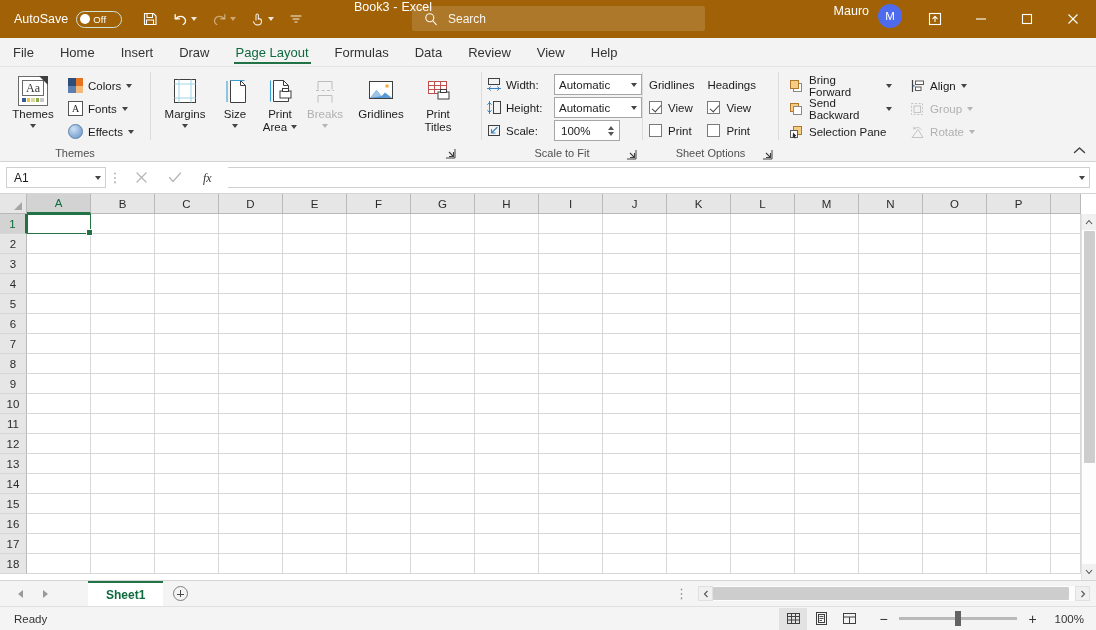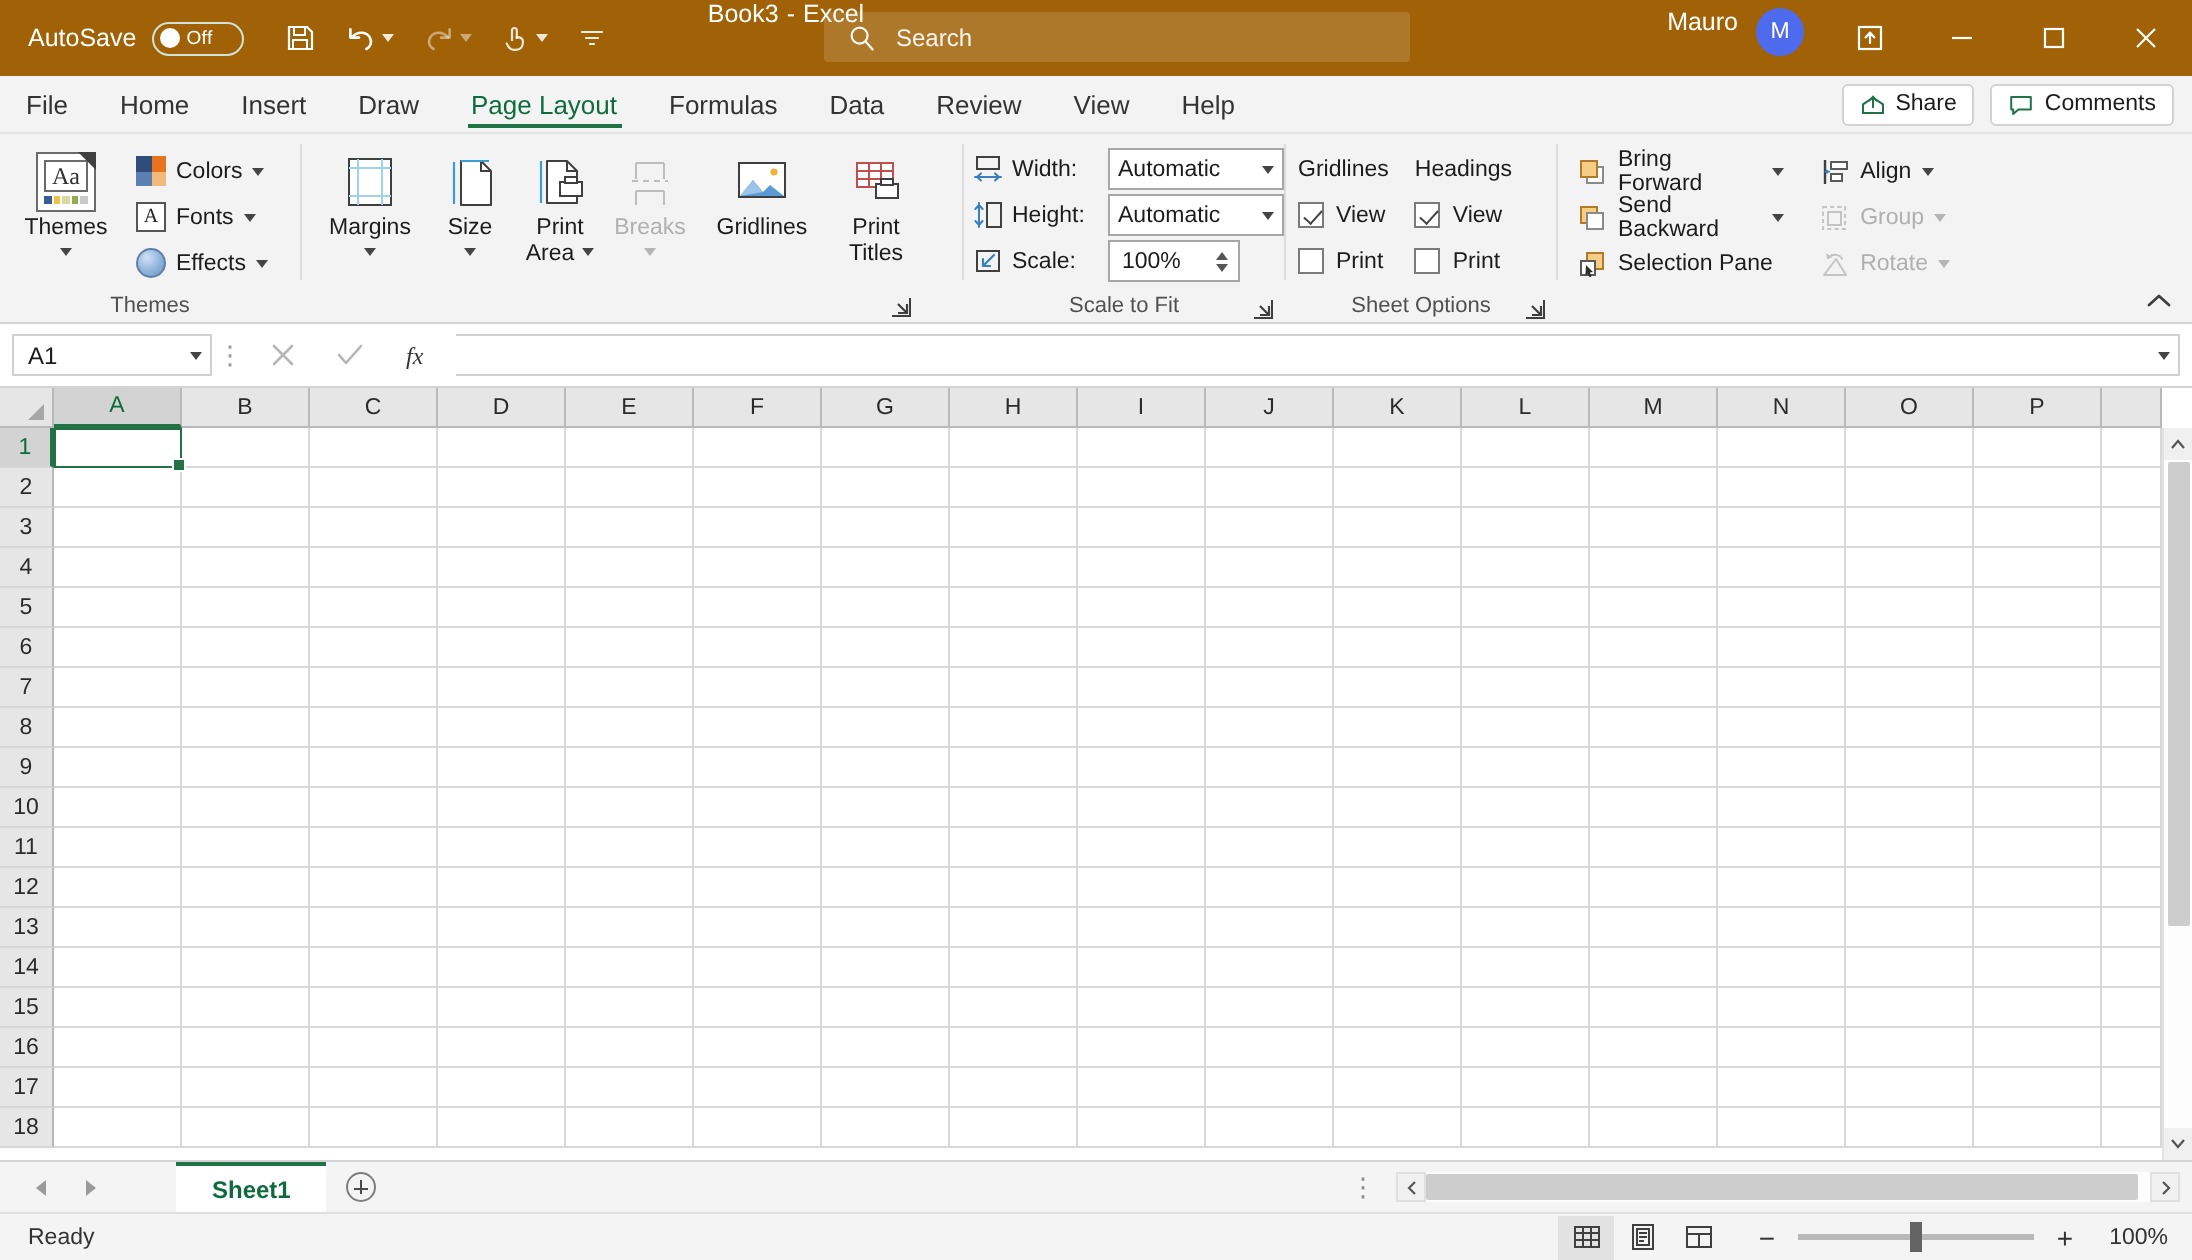--- a/index.html
+++ b/index.html
@@ -357,39 +357,20 @@
     <div class="tab file">File</div>
     <div class="tab">Home</div>
     <div class="tab">Insert</div>
     <div class="tab">Draw</div>
     <div class="tab active">Page Layout</div>
     <div class="tab">Formulas</div>
     <div class="tab">Data</div>
     <div class="tab">Review</div>
     <div class="tab">View</div>
     <div class="tab">Help</div>
-    <div class="tabs-right">
-      <div class="pillbtn">
-        <span>
-          <svg width="13" height="13" viewBox="0 0 13 13">
-              <path d="M1.5 10.5V6.2l5-3.4 5 3.4v4.3z" fill="none" stroke="#217346" stroke-width="1"></path>
-              <path d="M6.5 7.6V2.6M4.8 4.2L6.5 2.4l1.7 1.8" fill="none" stroke="#217346" stroke-width="1" stroke-linecap="round"></path>
-            </svg>
-        </span>
-        <span>Share</span>
-      </div>
-      <div class="pillbtn">
-        <span>
-          <svg width="13" height="13" viewBox="0 0 13 13">
-              <path d="M1.6 2.5h9.8v6.2H5.2L2.6 11V8.7H1.6z" fill="none" stroke="#217346" stroke-width="1" stroke-linejoin="round"></path>
-            </svg>
-        </span>
-        <span>Comments</span>
-      </div>
-    </div>
   </div>
 
   <div class="ribbon">
 
     <div class="group" style="width:150px">
       <div class="group-body">
         <div class="bigbtn" style="width:54px;margin-left:6px">
           <span class="ico">
             <span class="ico-themes">
               <span class="aa">Aa</span>

